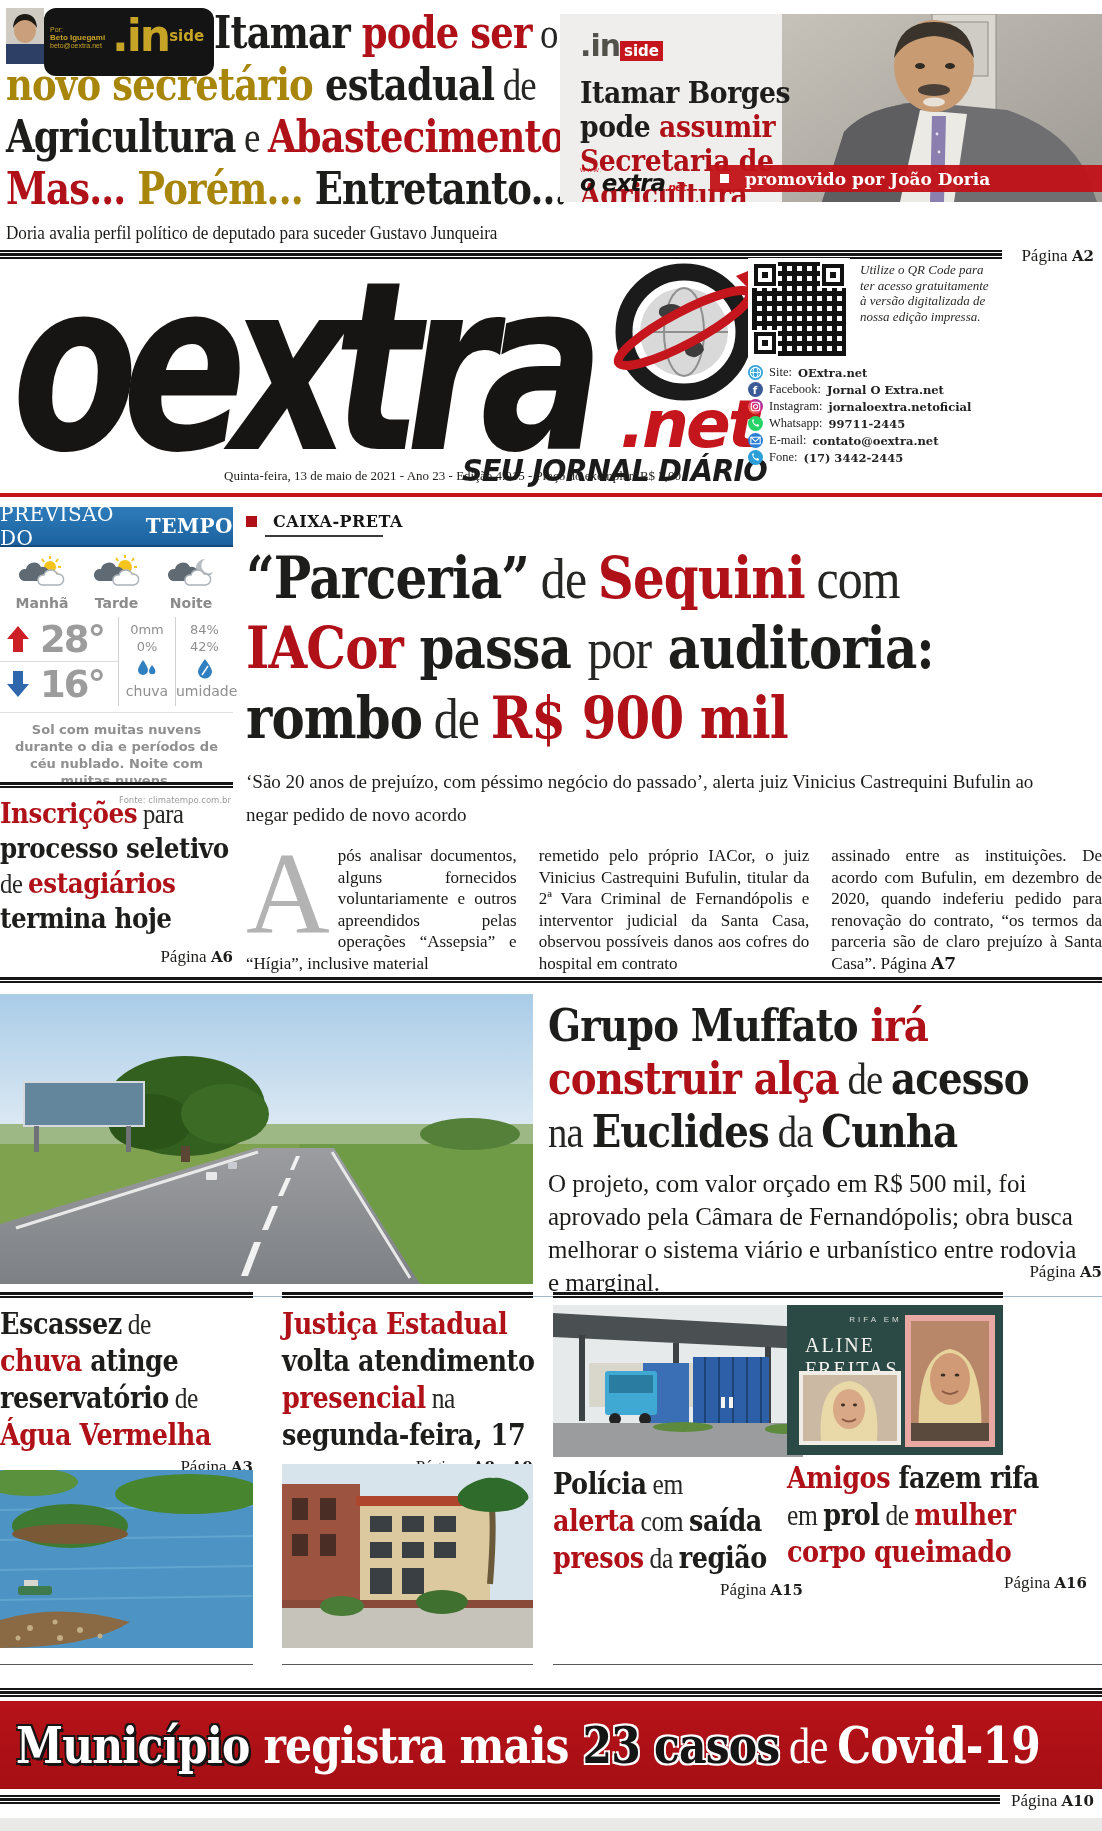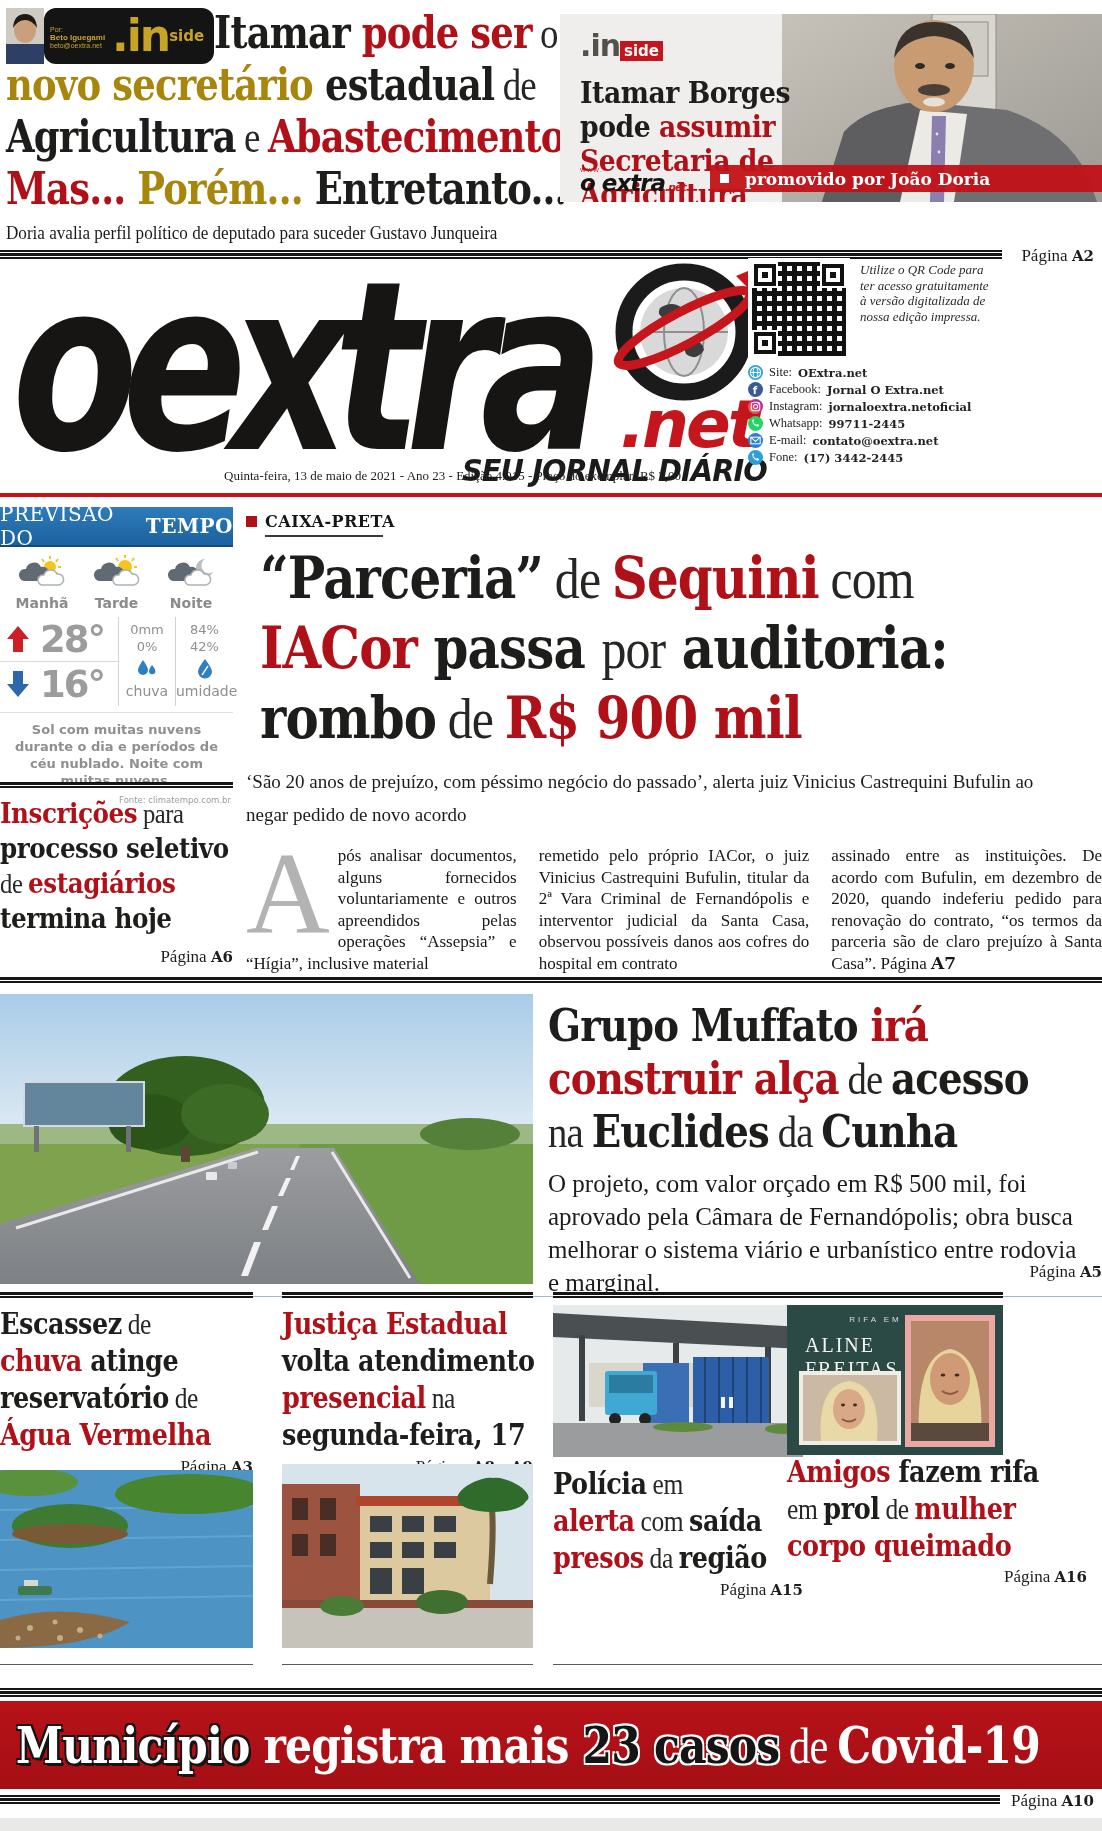--- a/index.html
+++ b/index.html
@@ -15,21 +15,21 @@
   .pgref{font-family:"Liberation Serif",serif;font-size:17px;color:#1d1d1b;}
   .pgref b{font-family:"DejaVu Serif",serif;font-size:15px;font-weight:bold;}
   
   .rule3{height:9px;background:linear-gradient(to bottom,#161616 0 2px,#fff 2px 3px,#161616 3px 6px,#fff 6px 7px,#161616 7px 9px);}
   .rule2{height:7px;background:linear-gradient(to bottom,#161616 0 3px,#fff 3px 4px,#161616 4px 6px,#fff 6px 7px);}
   .thinrule{height:1px;background:#6a6a6a;}
   
   .tl-line{height:52px;font-size:44px;line-height:50px;letter-spacing:-1px;}
   .tl-sub{font-family:"Liberation Serif",serif;font-size:19px;color:#1a1a18;}
   
-  .badge-box{background:#141414;border-radius:12px;height:56px;display:flex;align-items:center;padding:0 10px 0 6px;}
+  .badge-box{background:#141414;border-radius:12px;height:56px;display:flex;align-items:center;padding:0 10px 12px 6px;}
   .badge-meta{width:62px;line-height:8px;padding-top:4px;}
   .badge-meta .m1{font-family:"Liberation Sans",sans-serif;font-size:7px;color:#c7a426;}
   .badge-meta .m2{font-family:"Liberation Sans",sans-serif;font-size:8px;font-weight:bold;color:#c7a426;}
   .badge-in{font-family:"DejaVu Sans",sans-serif;font-weight:bold;color:#c7a426;font-size:44px;line-height:44px;letter-spacing:-2px;}
   .badge-side{font-family:"DejaVu Sans",sans-serif;font-weight:bold;color:#c7a426;font-size:15px;}
   
   .ibox{background:#efeeec;}
   .ibox-in{font-family:"DejaVu Sans",sans-serif;font-weight:bold;font-size:30px;color:#53514c;letter-spacing:-1px;}
   .ibox-side{font-family:"DejaVu Sans",sans-serif;font-weight:bold;font-size:15px;color:#fff;background:#c4161c;padding:1px 4px;}
   .ibox-h{font-size:29px;line-height:34px;letter-spacing:-0.5px;}
@@ -65,21 +65,21 @@
   .wx-grid{display:grid;grid-template-columns:118px 57px 58px;margin-top:6px;}
   .wx-c{border-left:1px solid #d2d2d2;text-align:center;}
   .wx-temp{display:flex;align-items:center;gap:10px;padding-left:6px;height:44px;}
   .wx-tv{font-family:"DejaVu Sans",sans-serif;font-weight:bold;font-size:37px;color:#9c9c9c;letter-spacing:-2px;}
   .wx-vals{font-family:"DejaVu Sans",sans-serif;font-size:13px;color:#8f8f8f;line-height:17px;padding-top:4px;}
   .wx-small{font-family:"DejaVu Sans",sans-serif;font-size:14px;color:#8f8f8f;}
   .wx-sum{font-family:"DejaVu Sans",sans-serif;font-weight:bold;font-size:13px;line-height:17px;color:#8f8f8f;text-align:center;
           padding:8px 4px 0 4px;border-top:1px solid #e0e0e0;margin-top:6px;}
   .wx-src{font-family:"DejaVu Sans",sans-serif;font-size:8.5px;color:#9c9c9c;text-align:right;padding:6px 2px 0 0;}
   
-  .kicker{display:flex;align-items:center;gap:8px;font-size:16px;font-weight:bold;letter-spacing:0.5px;color:#161616;
+  .kicker{display:flex;align-items:center;gap:16px;font-size:16px;font-weight:bold;letter-spacing:0.5px;color:#161616;
           font-family:"DejaVu Serif",serif;}
   .kicker .sq{width:11px;height:11px;background:#b01118;}
   .kicker-u{width:118px;height:2px;background:#3a3a3a;margin:4px 0 0 19px;}
   .mh-line{height:70px;font-size:58px;line-height:66px;letter-spacing:-1px;}
   .subhead{font-family:"Liberation Serif",serif;font-size:19px;line-height:33px;color:#1c1c1a;}
   .bodycols{display:flex;gap:22px;font-family:"Liberation Serif",serif;font-size:17px;line-height:21.5px;color:#171715;text-align:justify;}
   .bodycols>div{flex:1;}
   .dropcap{float:left;font-family:"Liberation Serif",serif;font-size:116px;line-height:90px;color:#b3b3b3;margin:4px 8px 0 0;}
   
   .ins-line{height:35px;font-size:28px;line-height:33px;letter-spacing:-0.5px;}
@@ -371,21 +371,21 @@
     <div class="wx-sum">Sol com muitas nuvens durante o dia e períodos de céu nublado. Noite com muitas nuvens.</div>
     <div class="wx-src">Fonte: climatempo.com.br</div>
   </div>
 
   <div class="abs" style="left:246px;top:512px;width:856px;">
     <div class="kicker">
       <span class="sq"></span>
       <span>CAIXA-PRETA</span>
     </div>
     <div class="kicker-u"></div>
-    <div style="margin-top:8px;margin-left:14px;">
+    <div style="margin-top:8px;">
       <div class="mh-line"><span class="cx" style="transform:scaleX(.86);"><span class="hk">“Parceria”</span><span class="ht"> de </span><span class="hr">Sequini</span><span class="ht"> com</span></span></div>
       <div class="mh-line"><span class="cx" style="transform:scaleX(.86);"><span class="hr">IACor</span><span class="hk"> passa </span><span class="ht">por</span><span class="hk"> auditoria:</span></span></div>
       <div class="mh-line"><span class="cx" style="transform:scaleX(.86);"><span class="hk">rombo</span><span class="ht"> de </span><span class="hr">R$ 900 mil</span></span></div>
     </div>
     <div class="subhead" style="margin-top:10px;width:800px;">‘São 20 anos de prejuízo, com péssimo negócio do passado’, alerta juiz Vinicius Castrequini Bufulin ao negar pedido de novo acordo</div>
     <div class="bodycols" style="margin-top:14px;">
       <div><span class="dropcap">A</span><span>pós analisar documentos, alguns fornecidos voluntariamente e outros apreendidos pelas operações “Assepsia” e “Hígia”, inclusive material</span></div>
       <div>remetido pelo próprio IACor, o juiz Vinicius Castrequini Bufulin, titular da 2ª Vara Criminal de Fernandópolis e interventor judicial da Santa Casa, observou possíveis danos aos cofres do hospital em contrato</div>
       <div><span>assinado entre as instituições. De acordo com Bufulin, em dezembro de 2020, quando indeferiu pedido para renovação do contrato, “os termos da parceria são de claro prejuízo à Santa Casa”. </span><span>Página</span> <b style="font-family:'DejaVu Serif',serif;">A7</b></div>
     </div>
@@ -602,21 +602,21 @@
         <svg style="position:absolute;left:12px;top:66px;" width="102" height="74" viewBox="0 0 102 74">
           <rect width="102" height="74" fill="#f0ece6"></rect>
           <rect x="4" y="4" width="94" height="66" fill="#cbb9a4"></rect>
           <path d="M22 70 Q18 14 50 10 Q82 14 78 70 Z" fill="#ead9a8"></path>
           <ellipse cx="50" cy="38" rx="16" ry="20" fill="#d8a887"></ellipse>
           <ellipse cx="44" cy="34" rx="2" ry="1.4" fill="#3a2e24"></ellipse>
             <ellipse cx="56" cy="34" rx="2" ry="1.4" fill="#3a2e24"></ellipse>
           <path d="M43 48 q7 5 14 0" stroke="#8a5a42" stroke-width="2" fill="none"></path>
         </svg>
       </div>
-      <div style="margin-top:0;">
+      <div style="margin-top:6px;">
         <div class="bc-line"><span class="cx" style="transform:scaleX(.88);"><span class="hr">Amigos</span><span class="hk"> fazem rifa</span></span></div>
         <div class="bc-line"><span class="cx" style="transform:scaleX(.88);"><span class="ht">em </span><span class="hk">prol</span><span class="ht"> de </span><span class="hr">mulher</span></span></div>
         <div class="bc-line"><span class="cx" style="transform:scaleX(.88);"><span class="hr">corpo queimado</span></span></div>
       </div>
       <div class="pgref" style="text-align:right;margin-top:1px;width:300px;">
         <span>Página</span> <b>A16</b>
       </div>
     </div>
   </div>
 

